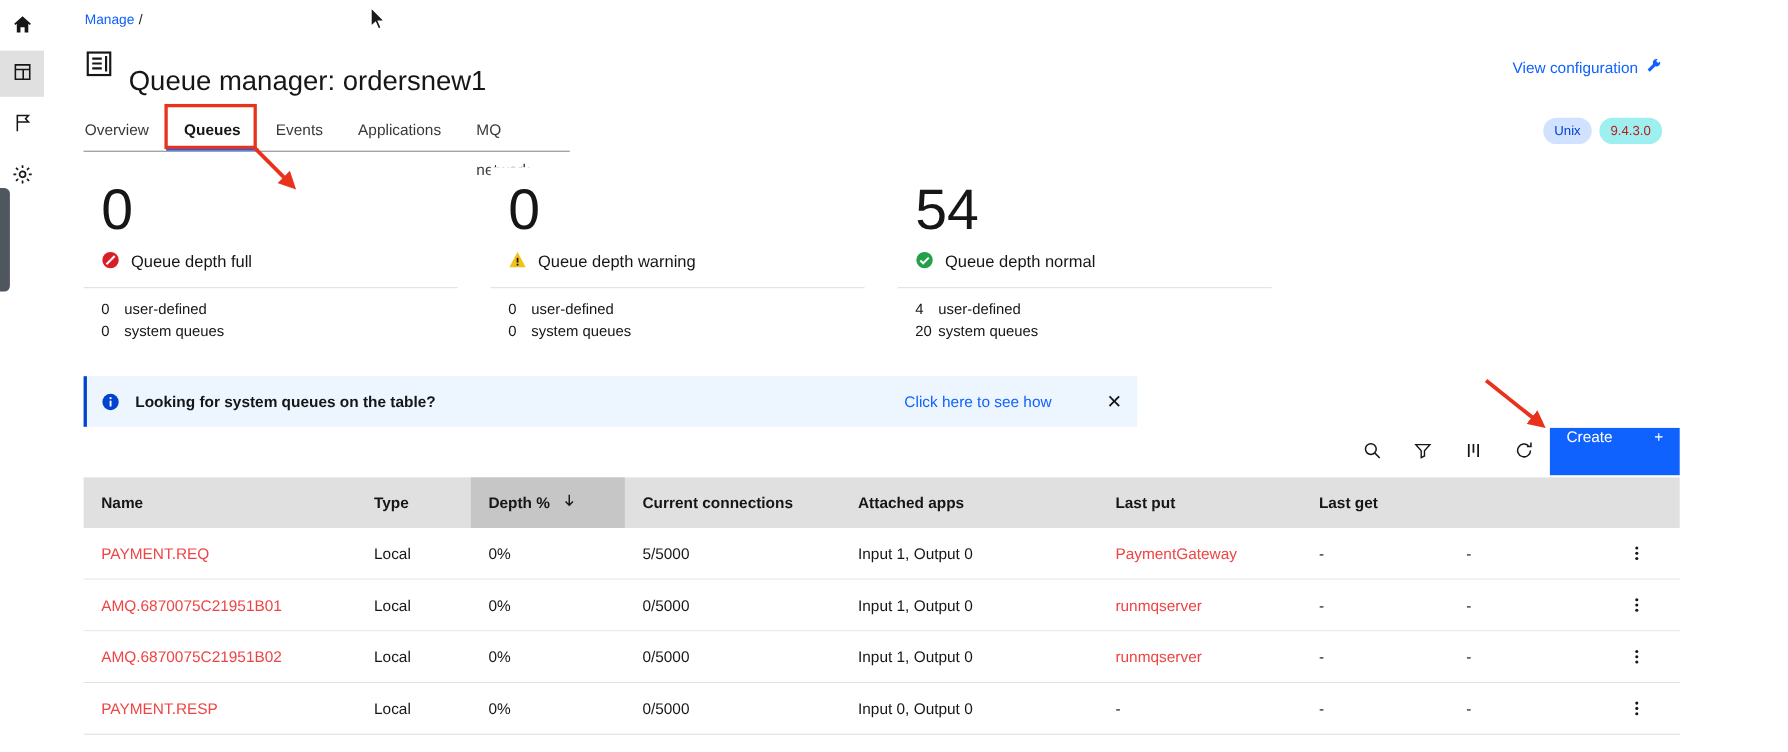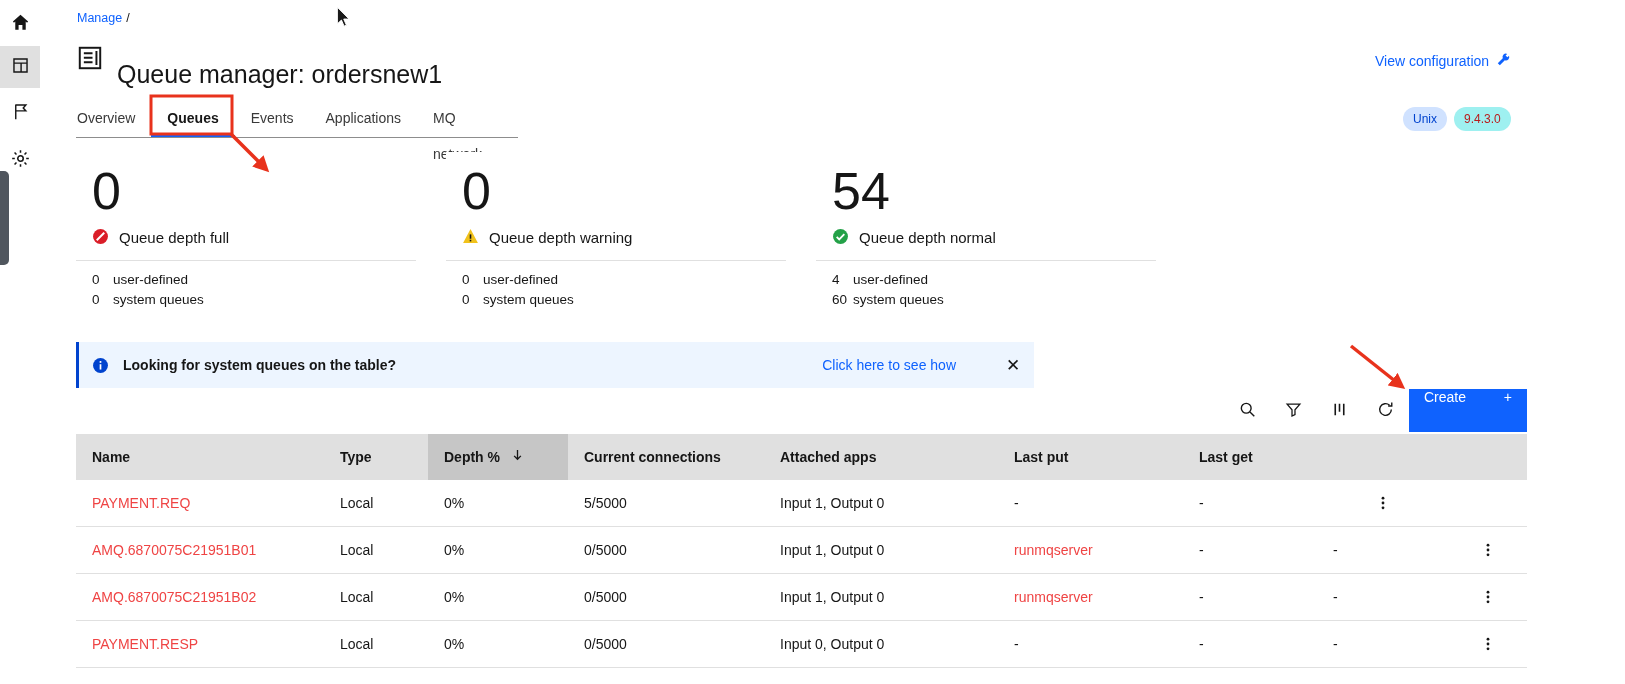--- a/index.html
+++ b/index.html
@@ -190,21 +190,21 @@
       <svg width="17" height="17" viewBox="0 0 16 16">
           <circle cx="8" cy="8" r="7" fill="#24a148"></circle>
           <path d="M4.4 8.3l2.4 2.4 4.8-4.9" stroke="#fff" stroke-width="1.7" fill="none"></path>
         </svg>
     </span>
     <span>Queue depth normal</span>
   </div>
   <div class="card-divider"></div>
   <div class="card-stats">
     <div><span class="stat-count">4</span><span>user-defined</span></div>
-    <div><span class="stat-count">60</span><span>system queues</span></div>
+    <div><span class="stat-count">20</span><span>system queues</span></div>
   </div>
 </div>
 
 <div class="banner">
   <span class="bicon">
     <svg width="17" height="17" viewBox="0 0 16 16">
         <circle cx="8" cy="8" r="7" fill="#0043ce"></circle>
         <rect x="7.2" y="6.8" width="1.6" height="5" fill="#fff"></rect>
         <rect x="7.2" y="3.8" width="1.6" height="1.7" fill="#fff"></rect>
       </svg>
@@ -282,20 +282,21 @@
       </div>
     <div class="th"></div>
   </div>
   <div id="tbody">
       <div class="trow">
         <div class="cell"><a class="tlink">PAYMENT.REQ</a></div>
         <div class="cell"><span>Local</span></div>
         <div class="cell"><span>0%</span></div>
         <div class="cell"><span>5/5000</span></div>
         <div class="cell"><span>Input 1, Output 0</span></div>
+        <div class="cell"><a class="tlink">PaymentGateway</a></div>
         <div class="cell"><span>-</span></div>
         <div class="cell"><span>-</span></div>
         <div class="cell menu-cell">
           <button class="overflow-btn">
             <svg width="16" height="16" viewBox="0 0 16 16" fill="#161616">
               <circle cx="8" cy="3.2" r="1.4"></circle>
               <circle cx="8" cy="8" r="1.4"></circle>
               <circle cx="8" cy="12.8" r="1.4"></circle>
             </svg>
           </button>

